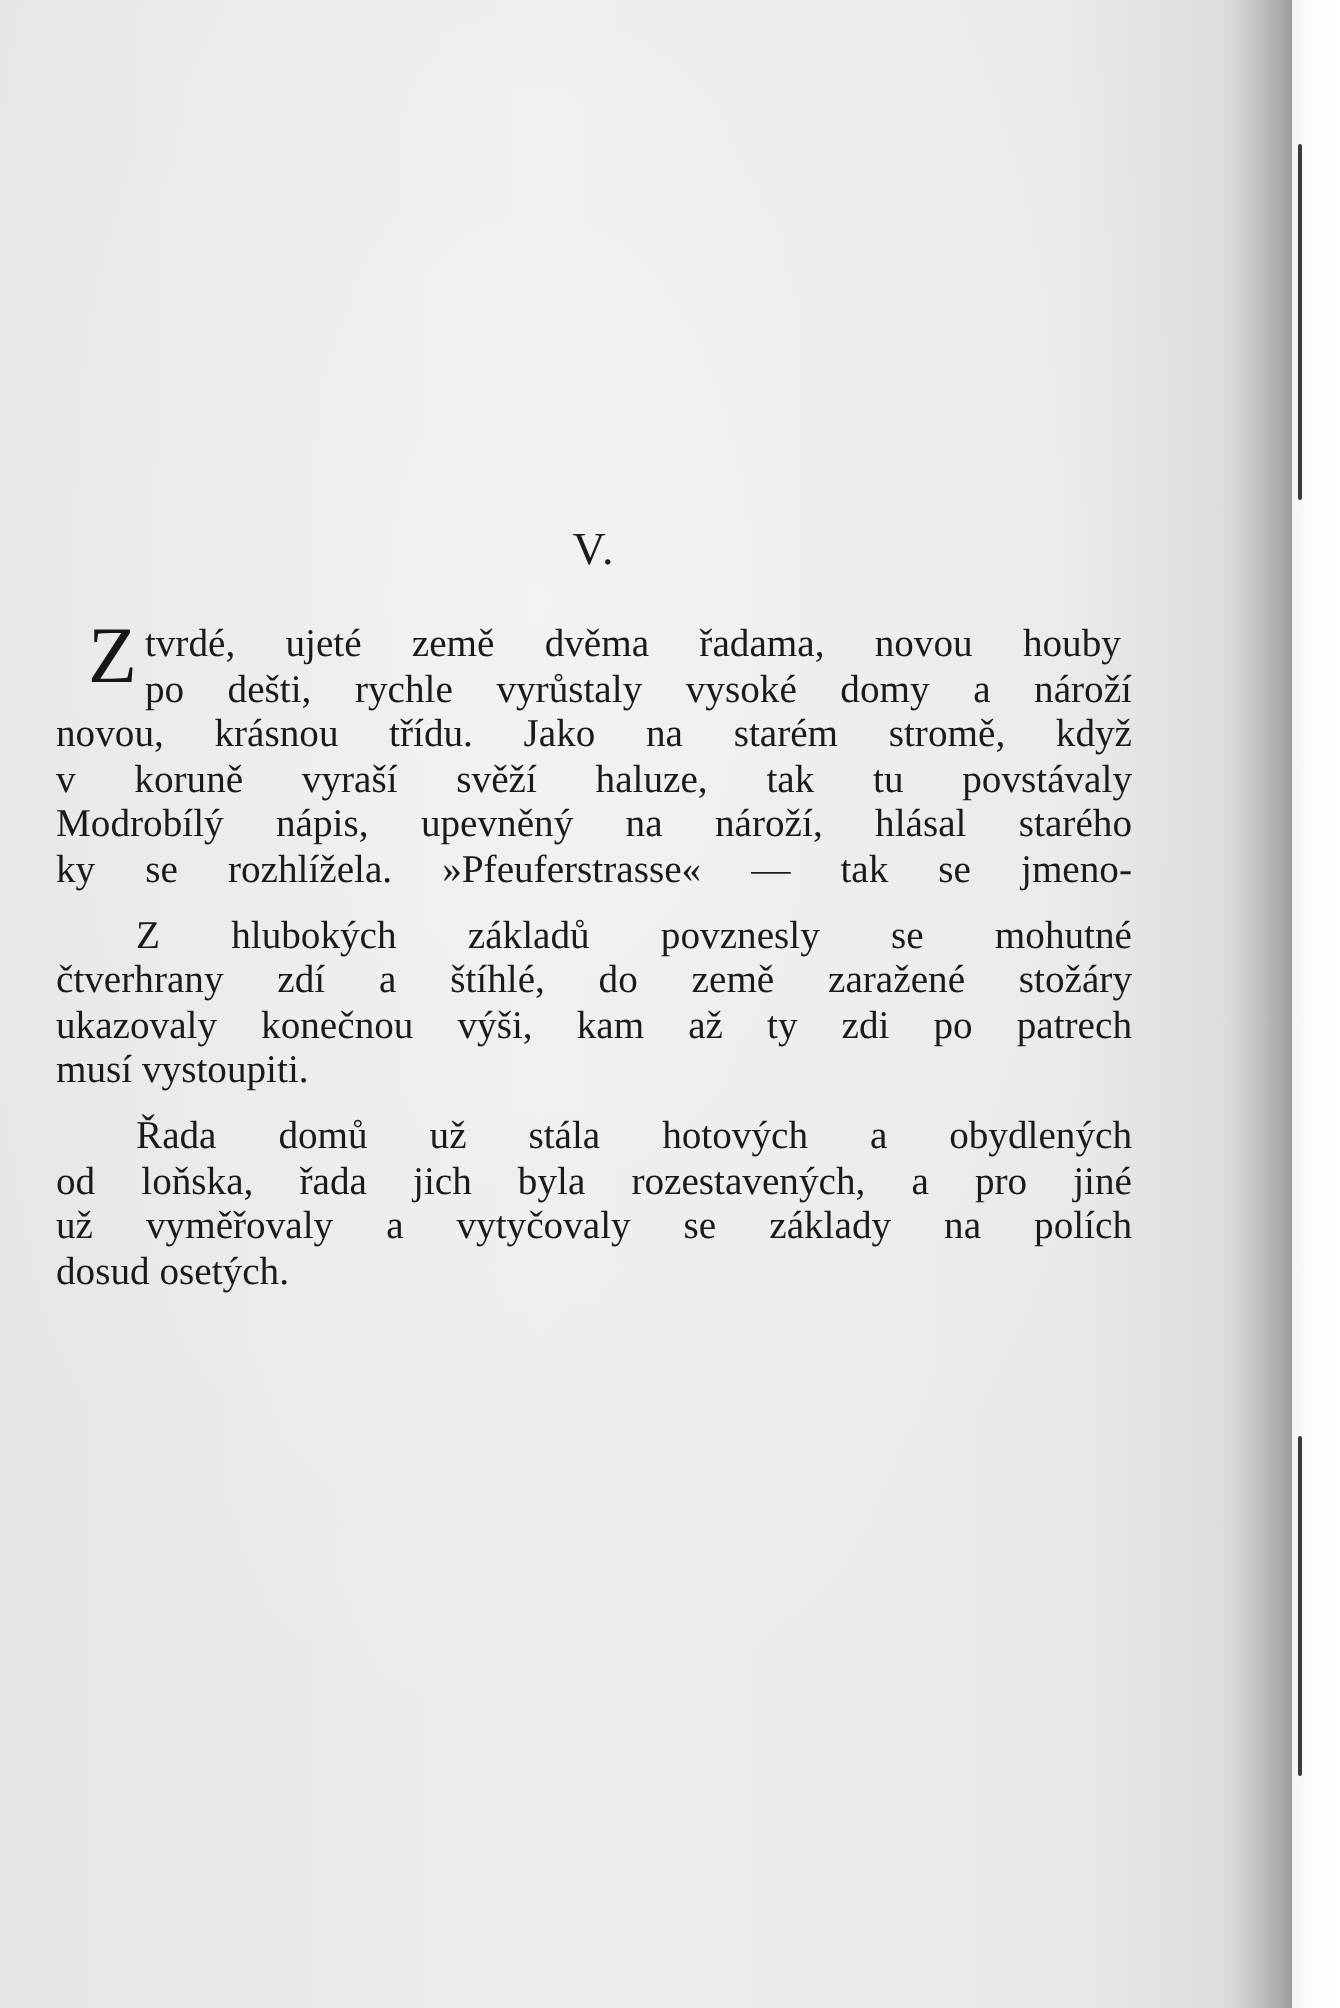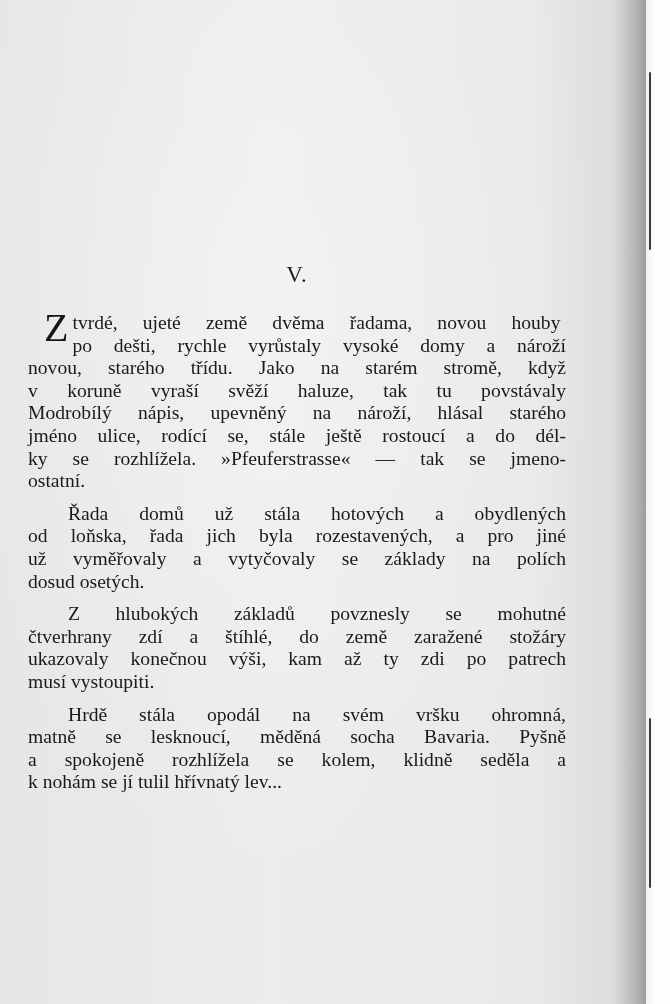--- a/index.html
+++ b/index.html
@@ -54,42 +54,34 @@
 
   <div class="chapter">V.</div>
 
   <div class="text">
 
     <div style="margin-bottom:10px;">
       <span class="line" style="padding-left:0;">
         <span class="dropcap">Z</span><span style="display:inline-block;width:488px;text-align:justify;text-align-last:justify;">tvrdé, ujeté země dvěma řadama, novou houby</span>
       </span>
       <span class="line">po dešti, rychle vyrůstaly vysoké domy a nároží</span>
-      <span class="line">novou, starého třídu. Jako na starém stromě, když</span>
+      <span class="line">novou, krásnou třídu. Jako na starém stromě, když</span>
       <span class="line">v koruně vyraší svěží haluze, tak tu povstávaly</span>
       <span class="line">Modrobílý nápis, upevněný na nároží, hlásal starého</span>
-      <span class="line">jméno ulice, rodící se, stále ještě rostoucí a do dél-</span>
       <span class="line">ky se rozhlížela. »Pfeuferstrasse« — tak se jmeno-</span>
-      <span class="line last">ostatní.</span>
+    </div>
+
+    <div style="margin-bottom:10px;">
+      <span class="line ind">Z hlubokých základů povznesly se mohutné</span>
+      <span class="line">čtverhrany zdí a štíhlé, do země zaražené stožáry</span>
+      <span class="line">ukazovaly konečnou výši, kam až ty zdi po patrech</span>
+      <span class="line last">musí vystoupiti.</span>
     </div>
 
     <div style="margin-bottom:10px;">
       <span class="line ind">Řada domů už stála hotových a obydlených</span>
       <span class="line">od loňska, řada jich byla rozestavených, a pro jiné</span>
       <span class="line">už vyměřovaly a vytyčovaly se základy na polích</span>
       <span class="line last">dosud osetých.</span>
     </div>
 
-    <div style="margin-bottom:10px;">
-      <span class="line ind">Z hlubokých základů povznesly se mohutné</span>
-      <span class="line">čtverhrany zdí a štíhlé, do země zaražené stožáry</span>
-      <span class="line">ukazovaly konečnou výši, kam až ty zdi po patrech</span>
-      <span class="line last">musí vystoupiti.</span>
-    </div>
-
-    <div>
-      <span class="line ind">Hrdě stála opodál na svém vršku ohromná,</span>
-      <span class="line">matně se lesknoucí, měděná socha Bavaria. Pyšně</span>
-      <span class="line">a spokojeně rozhlížela se kolem, klidně seděla a</span>
-      <span class="line last">k nohám se jí tulil hřívnatý lev...</span>
-    </div>
   </div>
 </div>
 
 </body></html>

